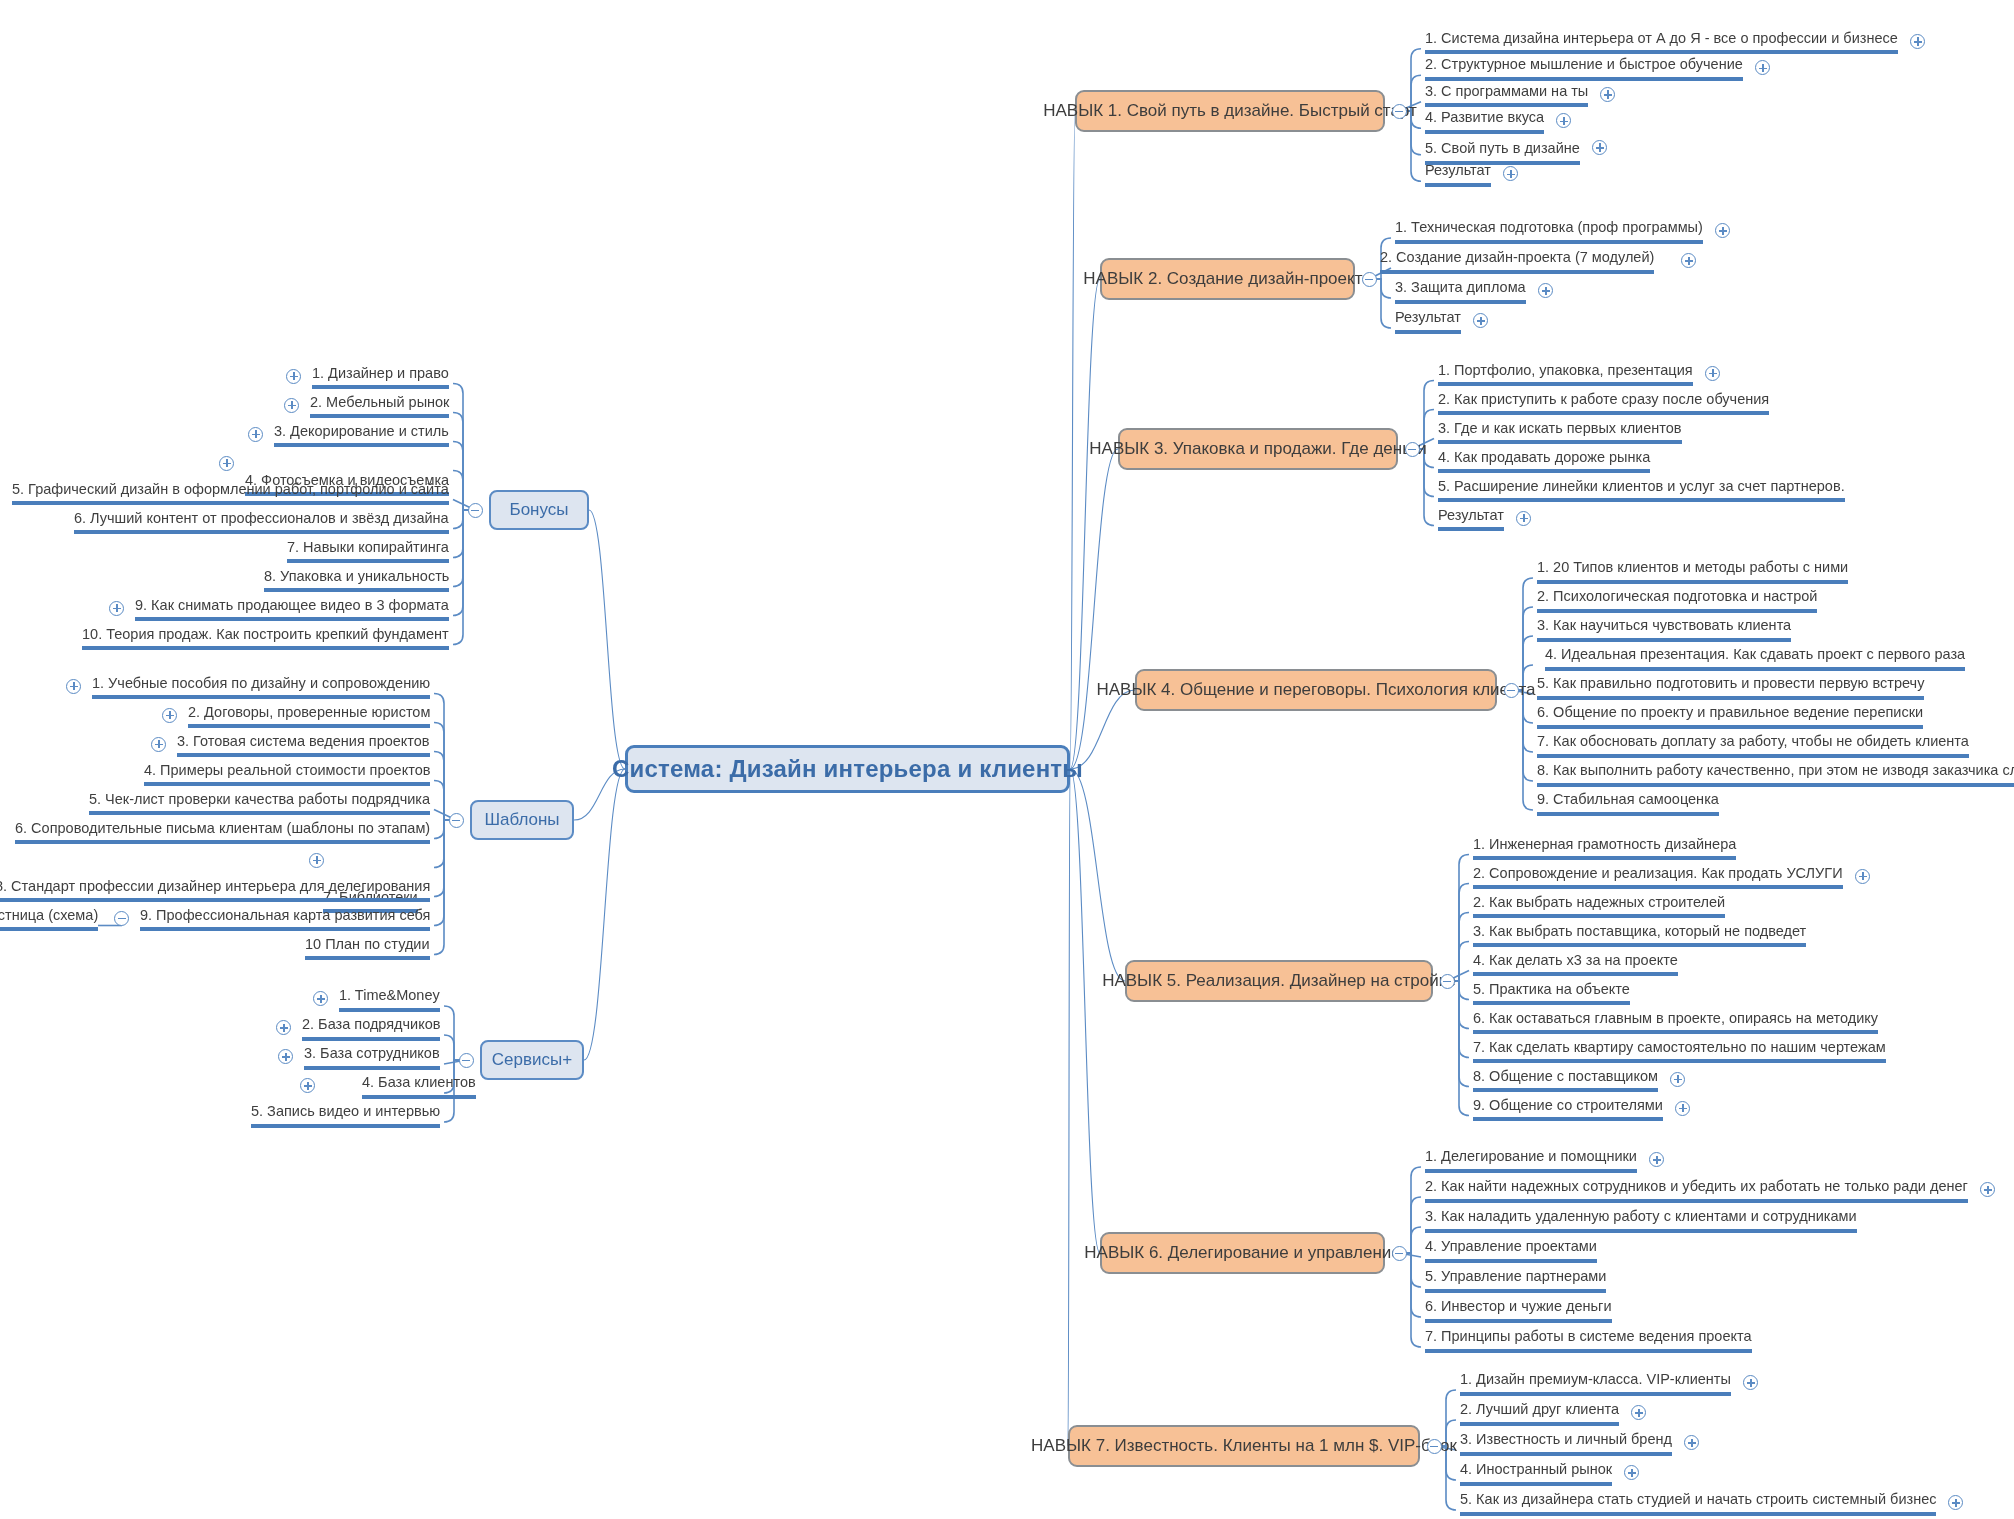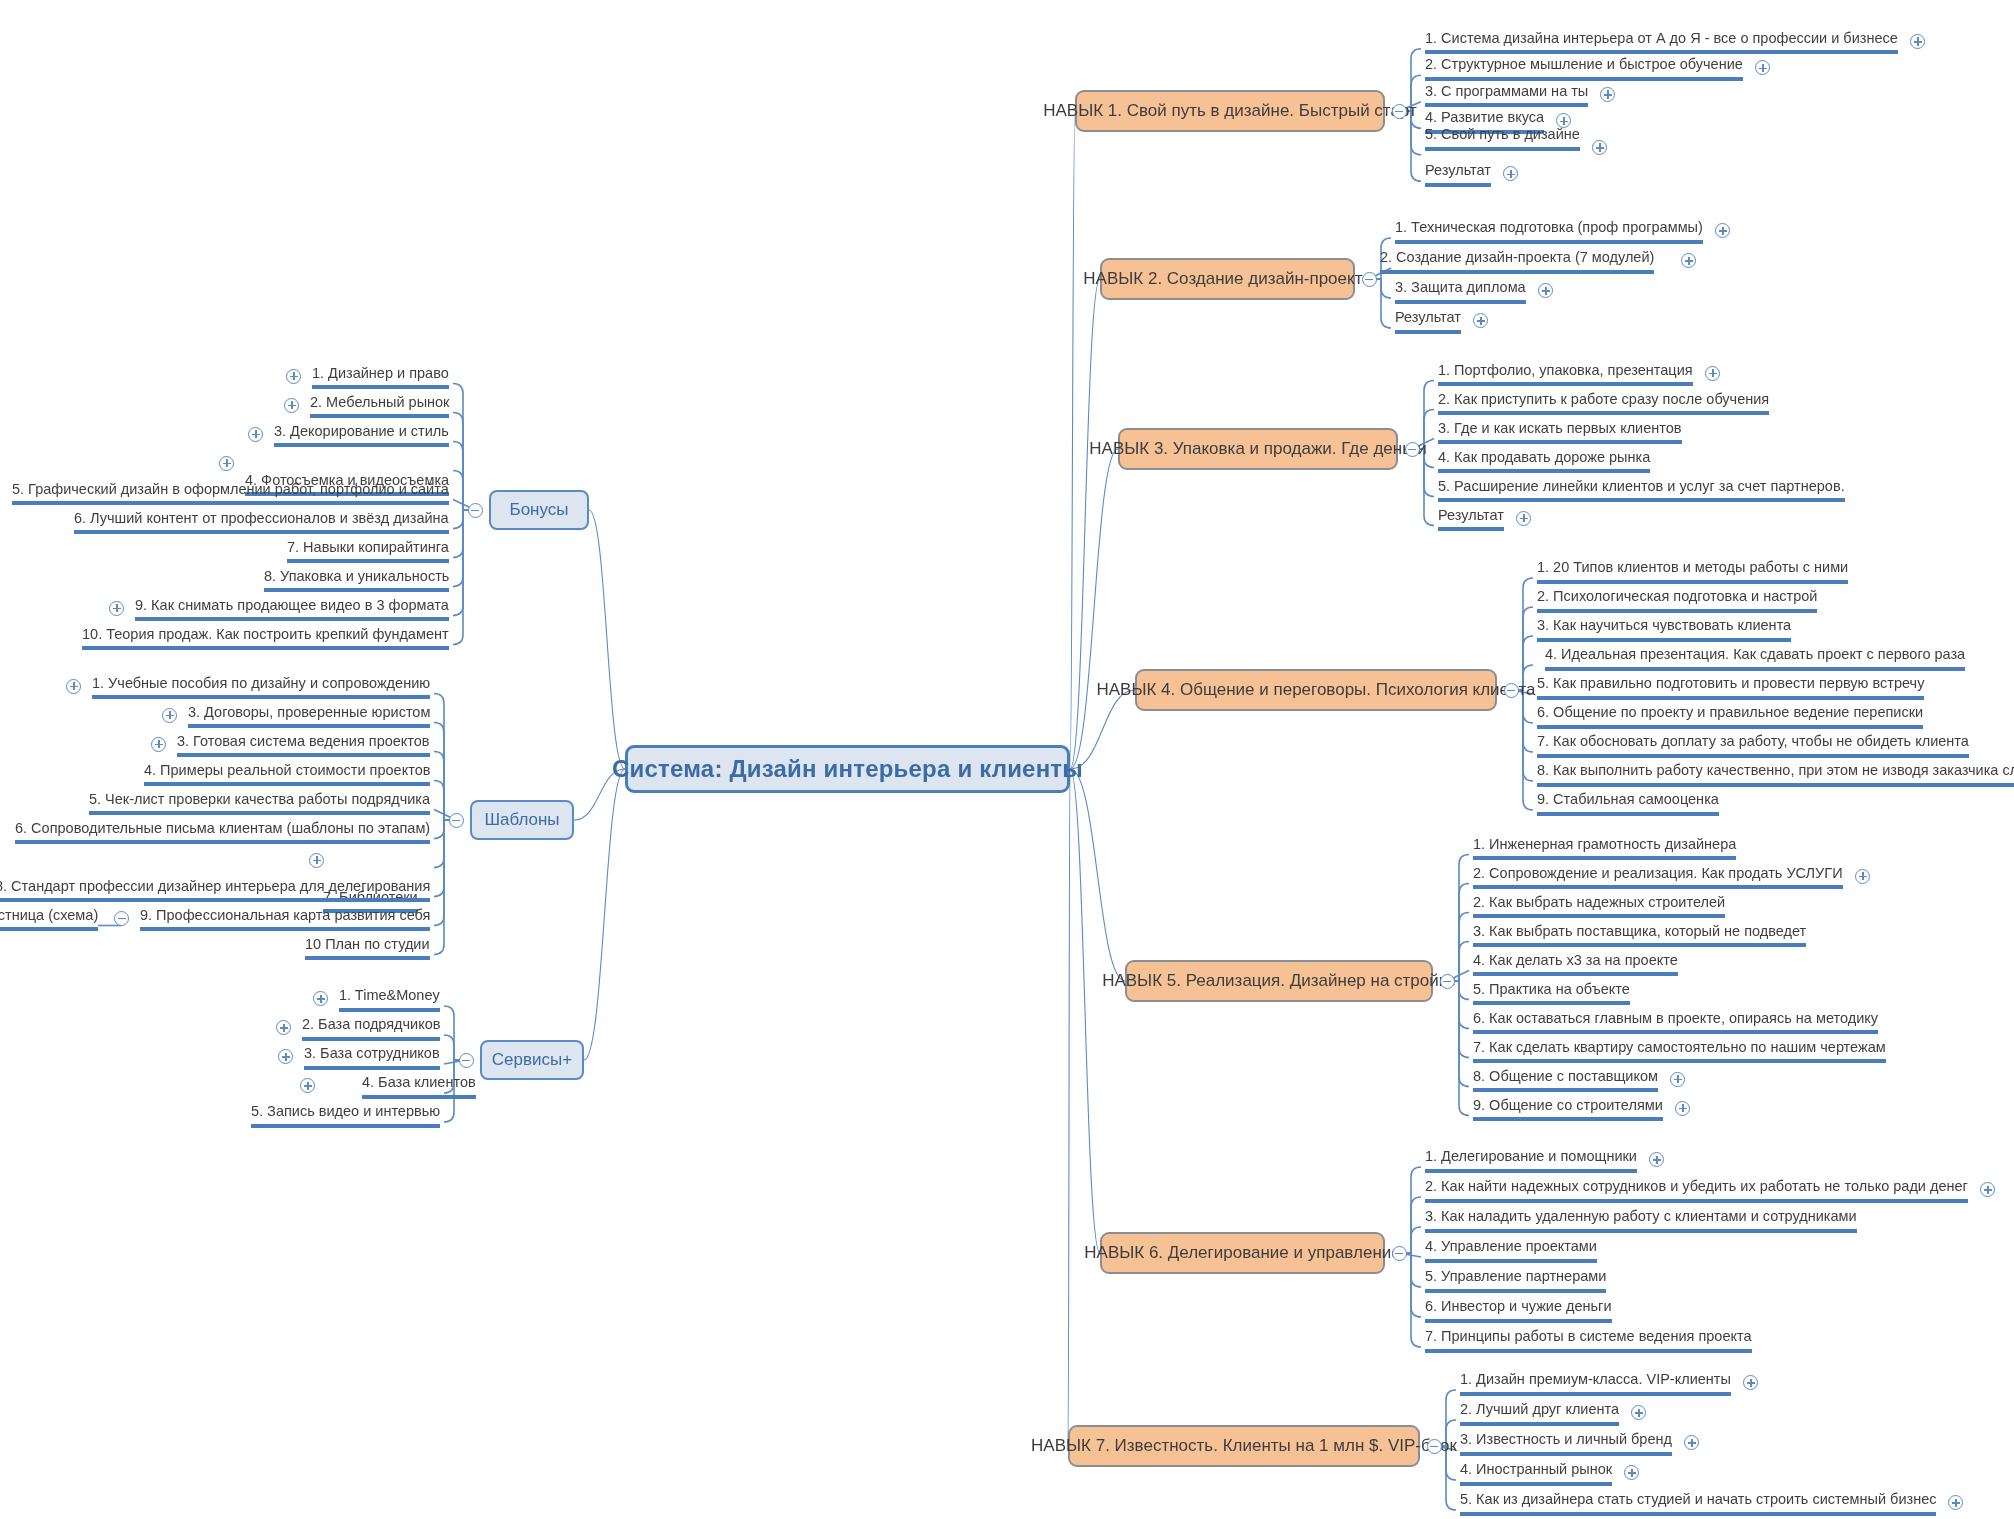--- a/index.html
+++ b/index.html
@@ -188,21 +188,21 @@
     </div>
     <div class="toggle plus" style="left: 1755px; top: 60.25px;"></div>
     <div class="leaf right" style="left: 1425px; top: 83.75px;">
       <span>3. С программами на ты</span>
     </div>
     <div class="toggle plus" style="left: 1600px; top: 86.75px;"></div>
     <div class="leaf right" style="left: 1425px; top: 110.25px;">
       <span>4. Развитие вкуса</span>
     </div>
     <div class="toggle plus" style="left: 1556px; top: 113.25px;"></div>
-    <div class="leaf right" style="left: 1425px; top: 127px;">
+    <div class="leaf right" style="left: 1425px; top: 141px;">
       <span>5. Свой путь в дизайне</span>
     </div>
     <div class="toggle plus" style="left: 1592px; top: 139.75px;"></div>
     <div class="leaf right" style="left: 1425px; top: 163.25px;">
       <span>Результат</span>
     </div>
     <div class="toggle plus" style="left: 1503px; top: 166.25px;"></div>
     <div class="skill-node" style="left: 1100px; top: 258px; width: 255px; height: 42px;">
       <span>НАВЫК 2. Создание дизайн-проекта</span>
     </div>
@@ -407,21 +407,21 @@
     </div>
     <div class="cat-node" style="left: 470px; top: 800px; width: 104px; height: 40px;">
       <span>Шаблоны</span>
     </div>
     <div class="toggle" style="left: 448.5px; top: 812.5px;"></div>
     <div class="leaf left" style="left: 92px; top: 675.5px;">
       <span>1. Учебные пособия по дизайну и сопровождению</span>
     </div>
     <div class="toggle plus" style="left: 66px; top: 678.5px;"></div>
     <div class="leaf left" style="left: 188px; top: 704.5px;">
-      <span>3. Договоры, проверенные юристом</span>
+      <span>2. Договоры, проверенные юристом</span>
     </div>
     <div class="toggle plus" style="left: 162px; top: 707.5px;"></div>
     <div class="leaf left" style="left: 177px; top: 733.5px;">
       <span>3. Готовая система ведения проектов</span>
     </div>
     <div class="toggle plus" style="left: 151px; top: 736.5px;"></div>
     <div class="leaf left" style="left: 144px; top: 762.5px;">
       <span>4. Примеры реальной стоимости проектов</span>
     </div>
     <div class="leaf left" style="left: 89px; top: 791.5px;">

